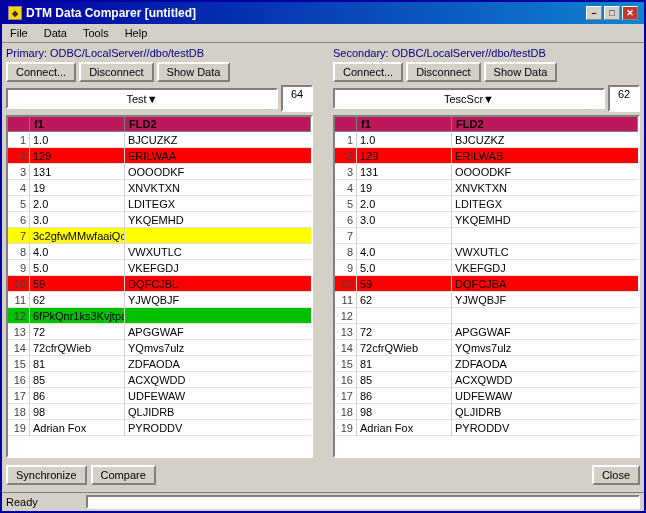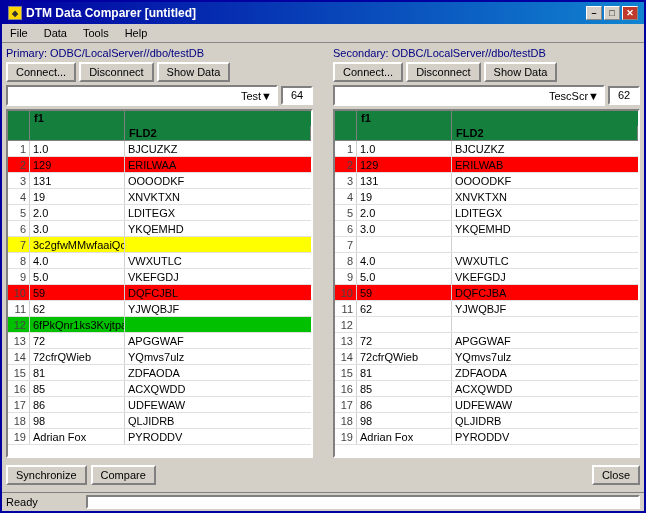--- a/index.html
+++ b/index.html
@@ -128,25 +128,25 @@
       border-top-color: #808080;
       border-left-color: #808080;
       border-bottom-color: #fff;
       border-right-color: #fff;
       padding: 1px 4px;
       font-size: 11px;
       font-family: 'Tahoma', 'Arial', sans-serif;
       cursor: pointer;
       display: flex;
       align-items: center;
-      justify-content: flex-end;
+      justify-content: center;
     }
     .count-box {
       width: 32px;
-      height: 19px;
+      height: 27px;
       background: white;
       border: 2px solid;
       border-top-color: #808080;
       border-left-color: #808080;
       border-bottom-color: #fff;
       border-right-color: #fff;
       text-align: center;
       padding: 1px 2px;
       font-size: 11px;
     }
@@ -157,33 +157,33 @@
       border-top-color: #808080;
       border-left-color: #808080;
       border-bottom-color: #fff;
       border-right-color: #fff;
       overflow: hidden;
       display: flex;
       flex-direction: column;
     }
     .table-header {
       display: flex;
-      background: #15803d;
+      background: #be185d;
       border-bottom: 1px solid #808080;
     }
     .th {
       padding: 1px 4px;
       font-size: 11px;
       font-weight: bold;
       border-right: 1px solid #808080;
       white-space: nowrap;
     }
     .th-num { width: 22px; }
     .th-f1 { width: 95px; }
-    .th-fld2 { flex: 1; margin-top: 15px; }
+    .th-fld2 { flex: 1; }
     .table-body {
       overflow-y: auto;
       flex: 1;
     }
     .table-body::-webkit-scrollbar { width: 14px; }
     .table-body::-webkit-scrollbar-track { background: #d4d0c8; }
     .table-body::-webkit-scrollbar-thumb { background: #808080; border: 1px solid #d4d0c8; }
     .tr {
       display: flex;
       border-bottom: 1px solid #e0e0e0;

